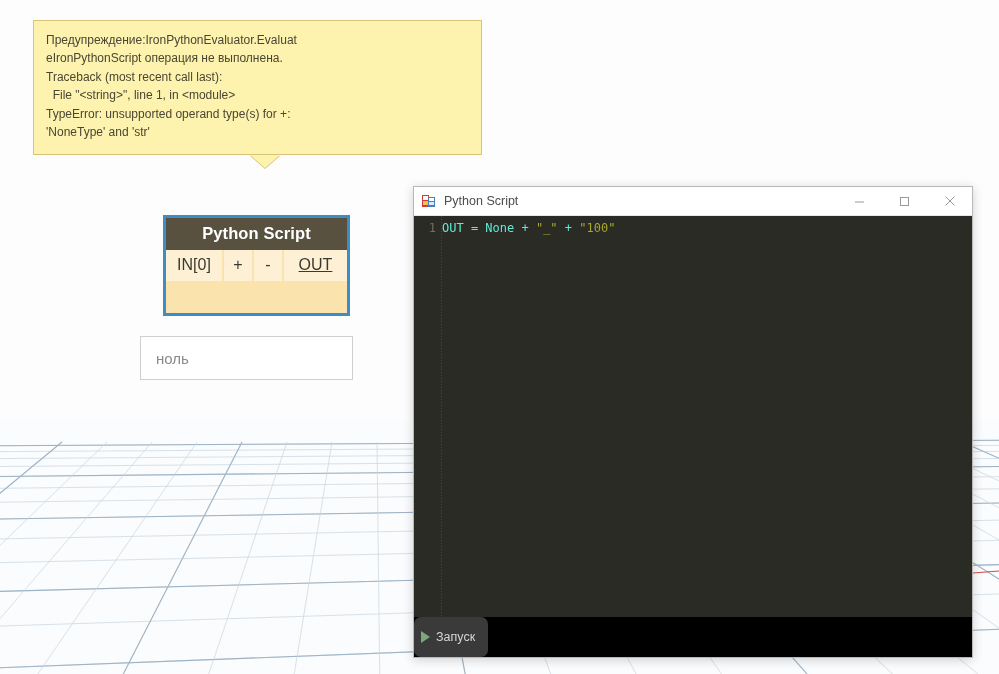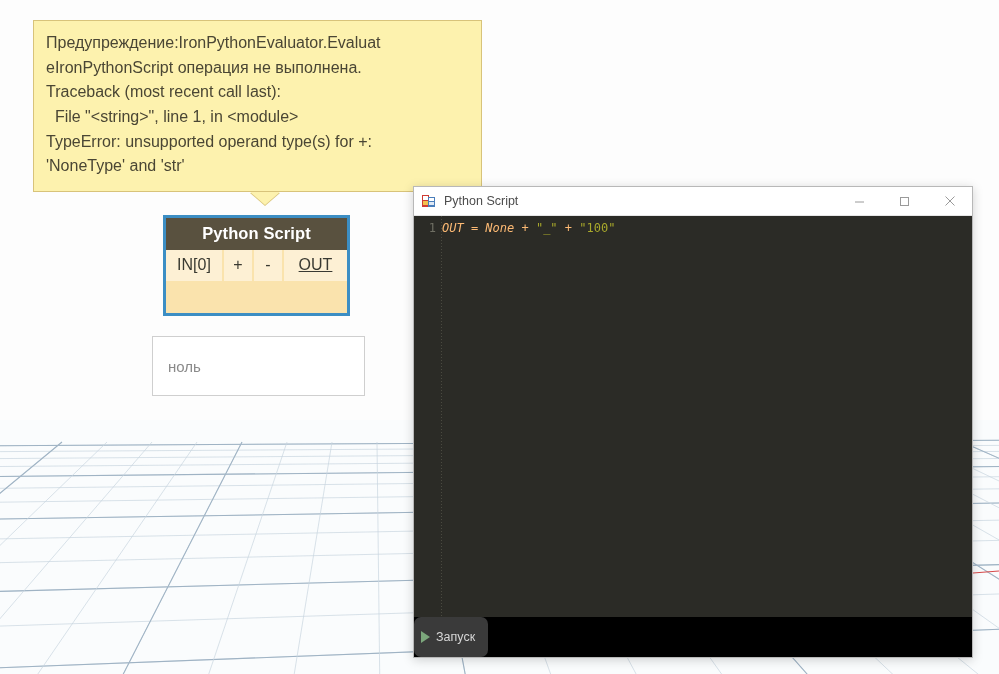--- a/index.html
+++ b/index.html
@@ -18,21 +18,21 @@
 
   
   .tooltip-wrap { position: absolute; left: 33px; top: 20px; }
   .tooltip {
     width: 449px;
     box-sizing: border-box;
     background: #fdf2ae;
     border: 1px solid #d8c37a;
     padding: 10px 12px 12px 12px;
     color: #4a4634;
-    font-size: 16px;
+    font-size: 12px;
     line-height: 1.54;
     white-space: pre-wrap;
     font-family: "Liberation Sans", sans-serif;
   }
   .tooltip-tail {
     position: absolute;
     left: 217px; top: 100%;
     width: 0; height: 0;
     border-left: 15px solid transparent;
     border-right: 15px solid transparent;
@@ -71,22 +71,22 @@
   .port:last-child { border-right: none; text-decoration: underline; }
   .port-in  { width: 58px; }
   .port-plus{ width: 30px; }
   .port-minus{ width: 30px; }
   .port-out { flex: 1; }
   .node-body { height: 32px; background: #fae3ad; }
 
   
   .note-box {
     position: absolute;
-    left: 152px; top: 336px;
-    width: 213px; height: 60px;
+    left: 140px; top: 336px;
+    width: 213px; height: 44px;
     box-sizing: border-box;
     background: #ffffff;
     border: 1px solid #cfcfcf;
     display: flex; align-items: center;
     padding-left: 15px;
     color: #8a8a8a;
     font-size: 15px;
   }
 
   
@@ -128,21 +128,21 @@
   }
   .code-row {
     display: flex;
     font-family: "DejaVu Sans Mono", monospace;
     font-size: 12px;
     line-height: 17px;
     padding-top: 4px;
   }
   .lineno { width: 22px; text-align: right; color: #6f6f63; padding-right: 6px; flex: none; }
   .code { white-space: pre; }
-  .tok-plain { color: #fdba74; font-style: italic; }
+  .tok-plain { color: #5eead4; }
   .tok-str   { color: #a8a82b; }
 
   
   .win-bottom {
     height: 40px; flex: none;
     background: #000000;
     display: flex; align-items: stretch;
   }
   .btn-run {
     width: 74px;

